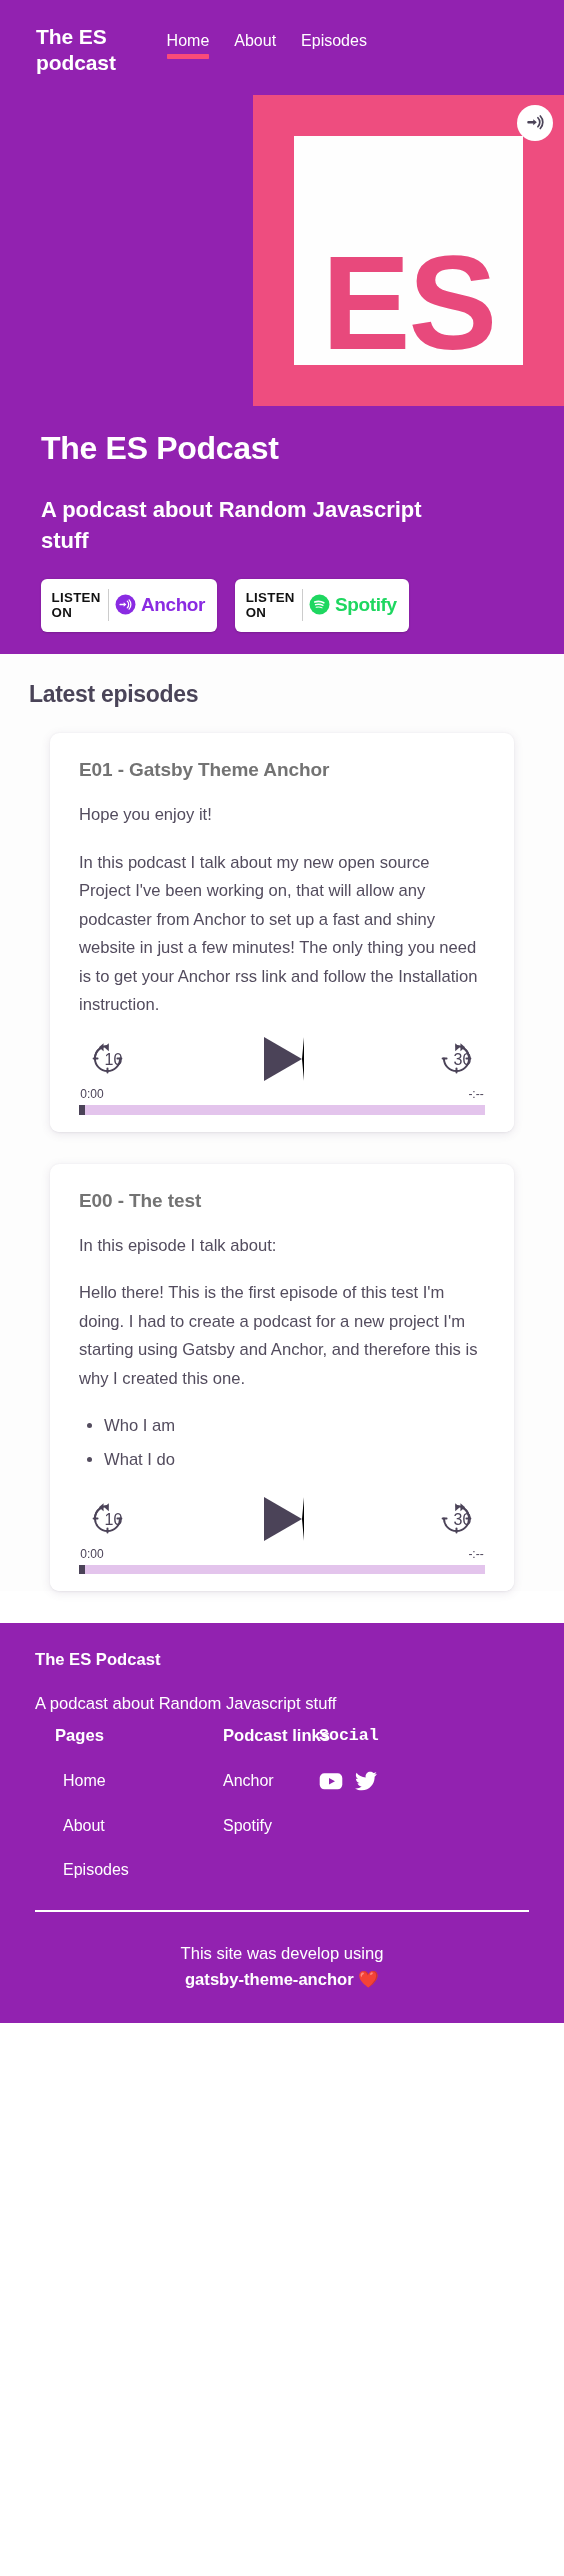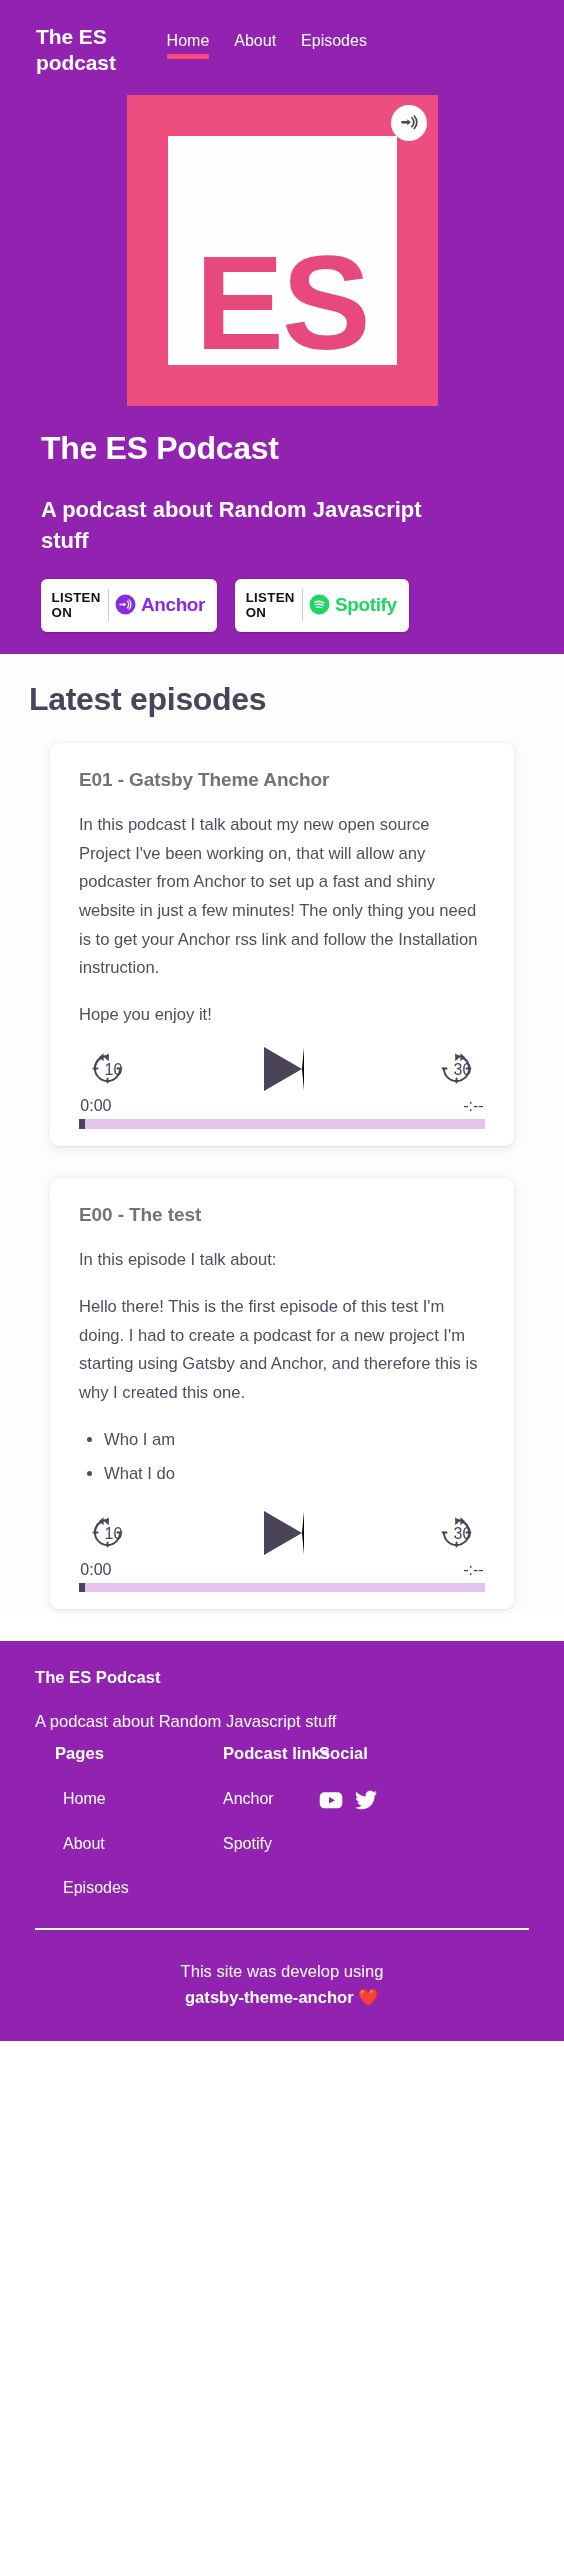--- a/index.html
+++ b/index.html
@@ -52,21 +52,21 @@
     position:absolute;
     left:0; right:0; bottom:0;
     height:5.3px;
     background:#FA4B78;
     border-radius:0.7px;
   }
 
   
   .art-wrap {
     display:flex;
-    justify-content:center;
+    justify-content:flex-end;
     margin-top:20px;
   }
   .art {
     width:311px;
     height:311px;
     background:#EE4D7F;
     position:relative;
     display:flex;
     align-items:center;
     justify-content:center;
@@ -147,21 +147,21 @@
   .anchor-word { color:#8A2BE2; }
   .spotify-word { color:#1ED760; }
 
   
   .main {
     background:#FDFDFD;
     padding:26.5px 0 0 0;
   }
   .section-title {
     color:#4A4458;
-    font-size:32px;
+    font-size:23px;
     font-weight:bold;
     padding:0 29px;
     margin-bottom:25px;
     letter-spacing:-0.3px;
   }
   .cards { padding:0 50px; }
 
   .card {
     background:#ffffff;
     border-radius:9.3px;
@@ -228,21 +228,21 @@
     border-bottom:22.6px solid transparent;
     border-left:38px solid #4B4358;
     background:none;
     cursor:pointer;
     margin-left:4px;
   }
   .time-row {
     display:flex;
     justify-content:space-between;
     align-items:flex-end;
-    font-size:16px;
+    font-size:12px;
     color:#4B4358;
     padding:0 1.3px 4px 1.3px;
   }
   .progress {
     height:9.3px;
     background:#E3C4EC;
     position:relative;
     width:100%;
   }
   .progress-handle {
@@ -268,21 +268,21 @@
     margin-bottom:12px;
   }
   .footer-cols {
     display:flex;
     align-items:flex-start;
     gap:0;
     margin-left:20px;
   }
   .fcol-pages { width:168px; flex:none; }
   .fcol-links { width:96px; flex:none; }
-  .fcol-social { flex:none; }
+  .fcol-social { flex:none;font-family:Liberation Mono, monospace; }
   .fcol-head {
     font-size:16.6px;
     font-weight:bold;
     margin-bottom:26.5px;
     white-space:nowrap;
   }
   .fcol-item {
     font-size:16px;
     color:#ffffff;
     text-decoration:none;
@@ -388,22 +388,22 @@
 </div>
 
 <div class="main">
   <h2 class="section-title">Latest episodes</h2>
 
   <div class="cards">
 
     <article class="card">
       <h3 class="card-title">E01 - Gatsby Theme Anchor</h3>
       <div class="card-body body-clip-1">
+        <p>Hope you enjoy it!</p>
         <p>In this podcast I talk about my new open source Project I've been working on, that will allow any podcaster from Anchor to set up a fast and shiny website in just a few minutes! The only thing you need is to get your Anchor rss link and follow the Installation instruction.</p>
-        <p>Hope you enjoy it!</p>
       </div>
 
       <div class="player">
         <div class="player-controls">
           <button class="skip-btn">
             <svg width="41" height="41" viewBox="0 0 62 62" aria-hidden="true">
               <path d="M31 12 A19 19 0 1 0 50 31" stroke="#4B4358" stroke-width="3" fill="none" stroke-linecap="round"></path>
               <path d="M12 31 A19 19 0 0 1 20 15.5" stroke="#4B4358" stroke-width="3" fill="none" stroke-linecap="round"></path>
               <line x1="10" y1="31" x2="16" y2="31" stroke="#4B4358" stroke-width="3" stroke-linecap="round"></line>
               <line x1="52" y1="31" x2="46" y2="31" stroke="#4B4358" stroke-width="3" stroke-linecap="round"></line>

